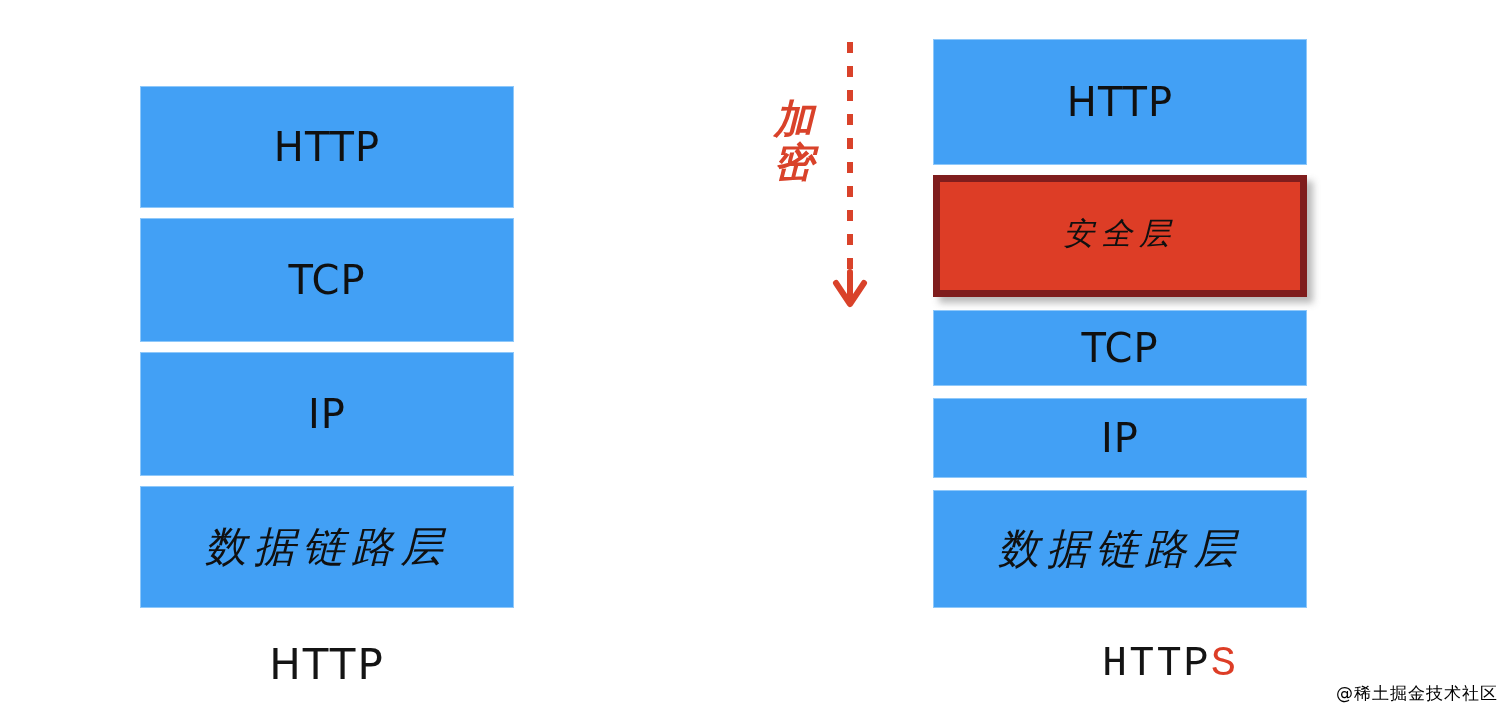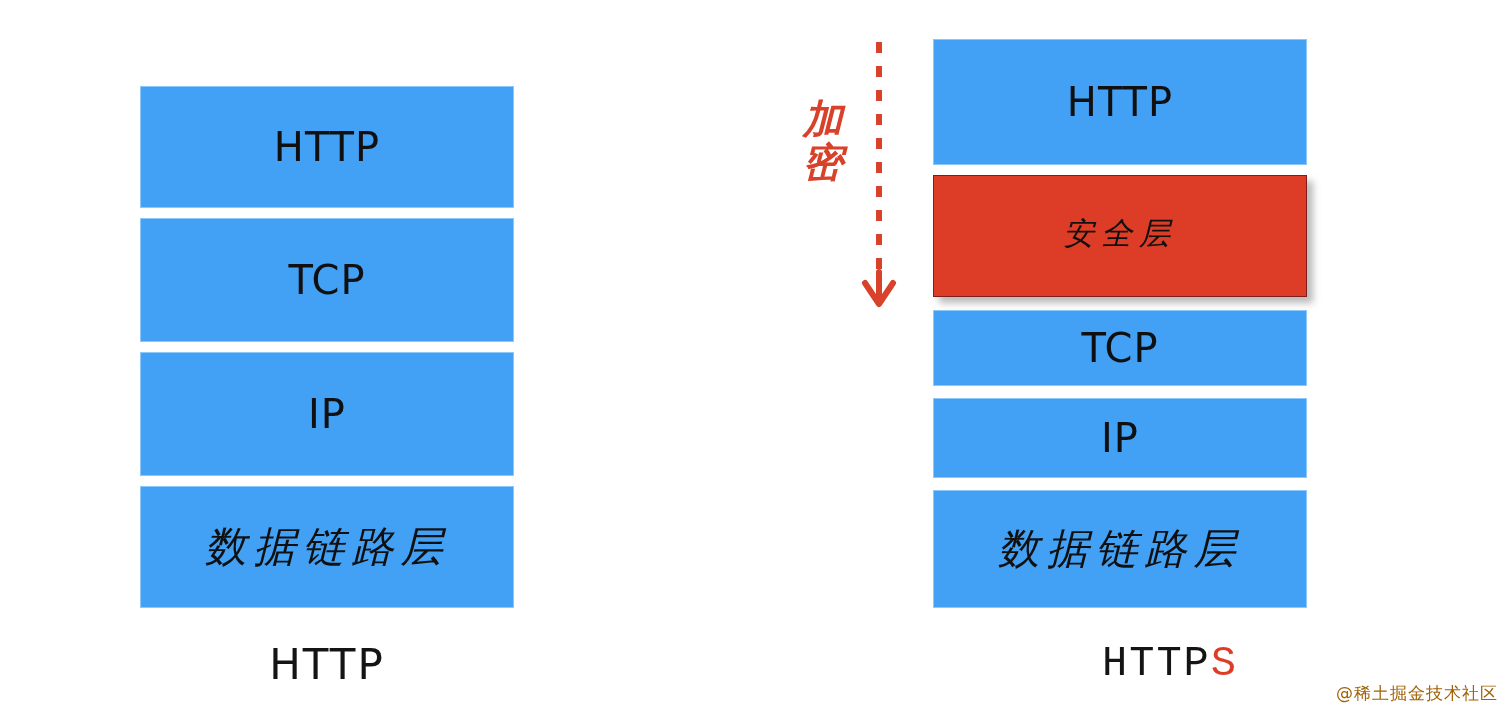--- a/index.html
+++ b/index.html
@@ -31,21 +31,21 @@
     color: #111111;
     line-height: 1.15;
     letter-spacing: 0.5px;
   }
   .layer-box.blue {
     background: #42a0f5;
     border: 1px solid #8ec8fa;
   }
   .layer-box.red {
     background: #dd3d26;
-    border: 1px solid #7f1d1d;
+    border: 7px solid #7f1d1d;
     box-shadow: 6px 6px 7px rgba(90,90,90,0.42);
   }
   .layer-label {
     font-size: 37px;
     font-weight: 400;
     color: #101010;
     white-space: nowrap;
   }
   .layer-label.latin {
     font-family: "DejaVu Sans", "Liberation Sans", sans-serif;
@@ -94,21 +94,21 @@
     text-align: center;
     font-style: italic;
     width: 52px;
   }
 
   
   .watermark {
     position: absolute;
     font-family: "DejaVu Sans", sans-serif;
     font-size: 17px;
-    color: #a16207;
+    color: #000000;
     letter-spacing: 1px;
     white-space: nowrap;
   }
 </style>
 </head>
 <body>
 
 <div id="canvas">
 
   <div>
@@ -127,21 +127,21 @@
 
     <div class="layer-box blue" style="left:140px; top:486px; width:374px; height:122px;">
       <span class="layer-label cjk">数据链路层</span>
     </div>
 
     <div class="stack-caption" style="left:140px; top:640px; width:374px;">
       <span>HTTP</span>
     </div>
   </div>
 
-  <div class="arrow-wrap" style="left:795px; top:40px; width:110px; height:275px;">
+  <div class="arrow-wrap" style="left:766px; top:40px; width:110px; height:275px;">
     <div class="arrow-label" style="left:2px; top:58px;">加密</div>
     <svg width="110" height="275" viewBox="0 0 110 275" style="position:absolute; left:0; top:0;">
       <line x1="84" y1="2" x2="84" y2="232" stroke="#d9422a" stroke-width="6" stroke-dasharray="11 13" stroke-linecap="butt"></line>
       <path d="M84 232 L84 262 M70 243 L84 264 L98 243" fill="none" stroke="#d9422a" stroke-width="6" stroke-linecap="round" stroke-linejoin="round"></path>
     </svg>
   </div>
 
   <div>
 
     <div class="layer-box blue" style="left:933px; top:39px; width:374px; height:126px;">

